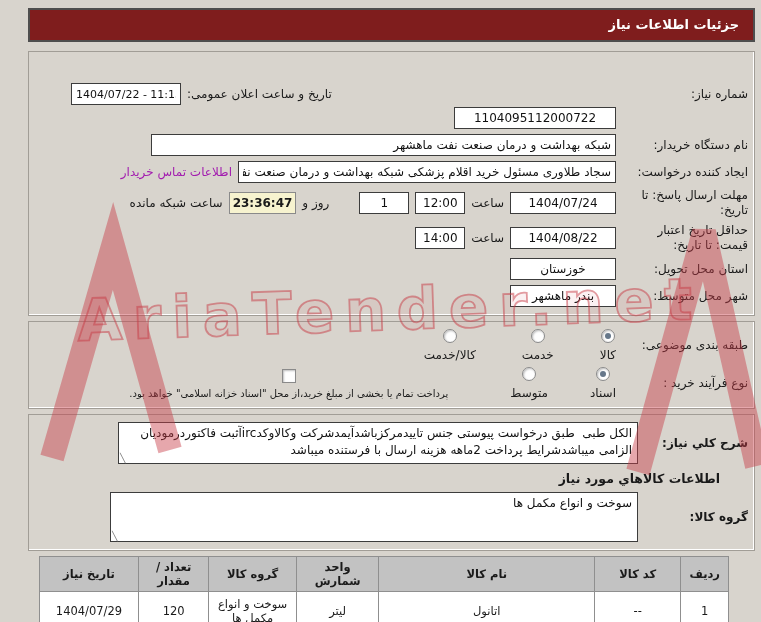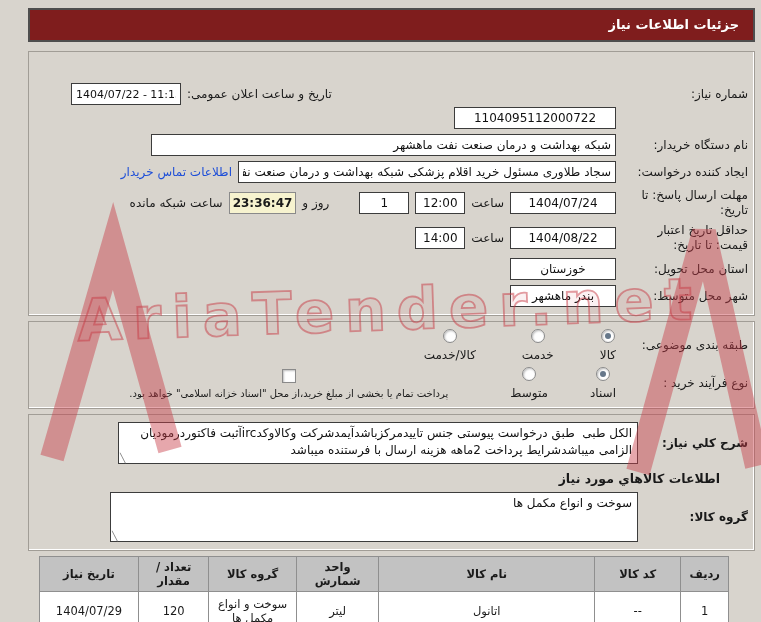--- a/index.html
+++ b/index.html
@@ -26,21 +26,21 @@
   }
   input.ctr{text-align:center;}
   input.ltr{direction:ltr;}
   .ta-wrap{position:relative;display:inline-block;}
   textarea.fld{
     border:1px solid #3c3c3c;background:#fff;resize:none;overflow:hidden;
     font-family:inherit;font-size:12px;padding:2px 5px;line-height:1.45;color:#111;
     display:block;
   }
   .rs{position:absolute;left:2px;bottom:1px;font-size:9px;color:#777;pointer-events:none;}
-  .link{color:#1d4ed8;cursor:pointer;white-space:nowrap;}
+  .link{color:#a21caf;cursor:pointer;white-space:nowrap;}
   .yellowbox{
     background:#f7f3cf;border:1px solid #8a8a8a;min-width:54px;height:18px;
     display:inline-flex;align-items:center;justify-content:center;
     font-weight:bold;direction:ltr;padding:1px 3px;
   }
   .radio{
     width:12px;height:12px;border-radius:50%;background:#fefefe;flex:none;
     border:1px solid #8a8a8a;box-shadow:inset 1px 1px 2px rgba(0,0,0,.25);
     position:relative;display:inline-block;cursor:pointer;
   }

